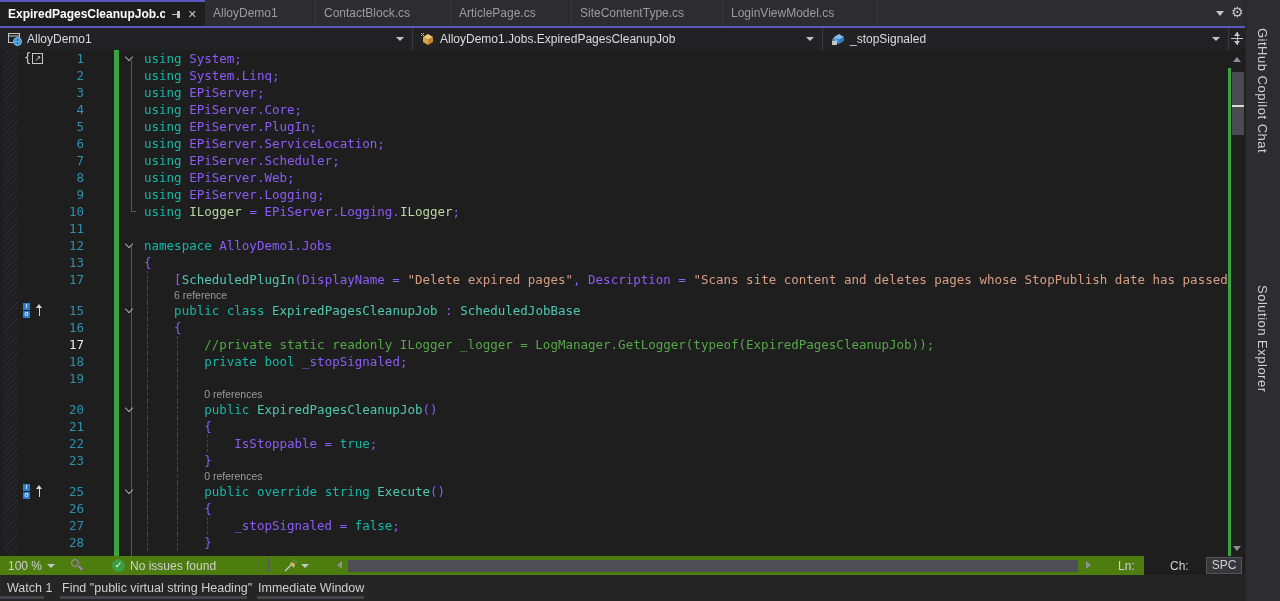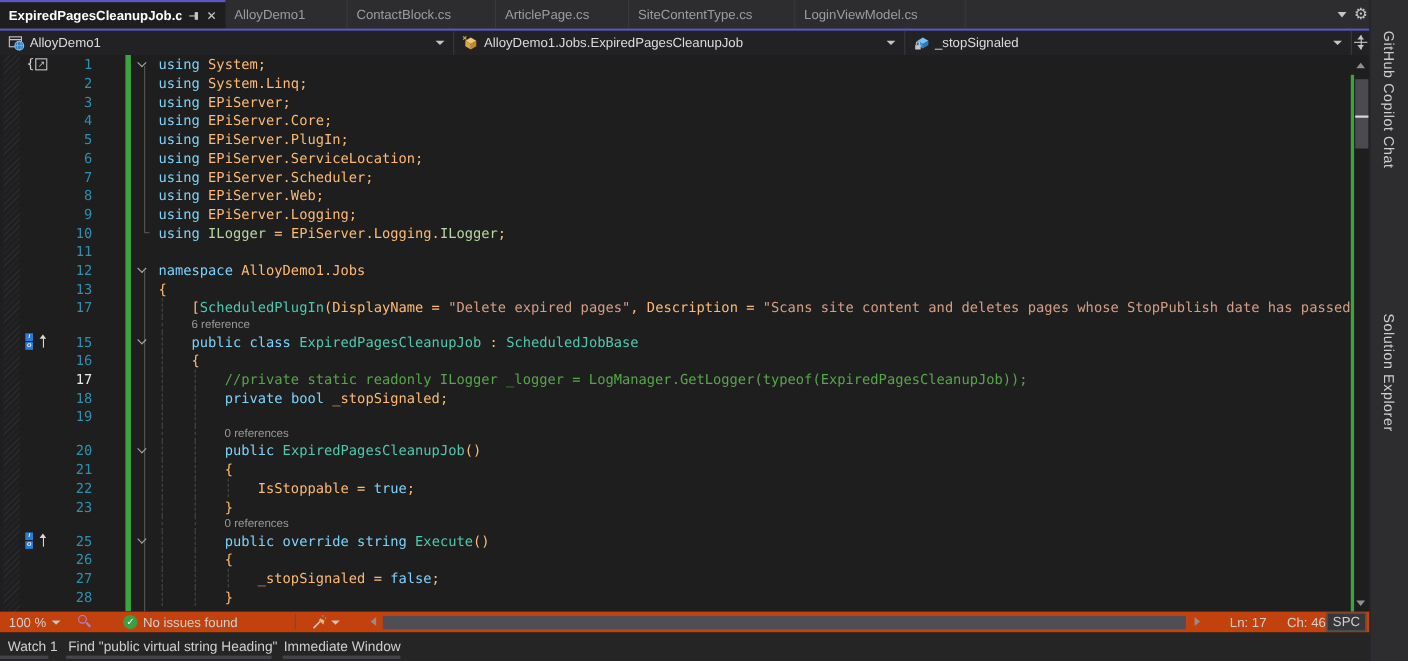--- a/index.html
+++ b/index.html
@@ -44,21 +44,21 @@
   .outline-hook{position:absolute;left:131px;width:5px;height:1px;background:#55555A;}
 
   .row{position:relative;height:17px;}
   .row.lens{height:14px;}
   .ln{position:absolute;left:40px;width:44px;text-align:right;color:#2B91AF;
       font-family:"DejaVu Sans Mono",monospace;font-size:12.5px;line-height:17px;}
   .cur .ln{color:#EAEAEA;}
   .ct{position:absolute;left:144px;right:0;top:0;height:17px;white-space:pre;overflow:hidden;
       font-family:"DejaVu Sans Mono",monospace;font-size:12.5px;line-height:17px;}
   .ct b{font-weight:normal;}
-  .g-k{color:#7dd3fc}.g-t{color:#fdba74}.g-y{color:#4EC9B0}.g-i{color:#B8D7A3}
+  .g-k{color:#14b8a6}.g-t{color:#8b5cf6}.g-y{color:#4EC9B0}.g-i{color:#B8D7A3}
   .g-s{color:#D69D85}.g-c{color:#57A64A}
   .gd{position:absolute;top:0;height:100%;border-left:1px dashed #464649;}
   .fold{position:absolute;left:126px;top:4px;width:6px;height:6px;border:solid #A8A8A8;
         border-width:0 1.5px 1.5px 0;transform:rotate(45deg);}
   .lenstx{position:absolute;top:0;color:#9A9A9A;font-size:10.5px;line-height:14px;white-space:pre;}
   .mic{position:absolute;left:23px;top:1px;width:20px;height:15px;}
   .mic .ib{position:absolute;width:7px;height:7px;background:#2B7CD3;color:#fff;font-size:5px;
            line-height:7px;text-align:center;font-weight:bold;}
   .mic .arr{position:absolute;left:12px;top:1px;width:7px;height:13px;}
   .mic .arr i{position:absolute;left:1px;top:0;width:0;height:0;border-left:3px solid transparent;border-right:3px solid transparent;border-bottom:4px solid #D8D8D8;}
@@ -70,21 +70,21 @@
 
   
   #vsb{position:absolute;left:1228px;top:0;width:17px;height:506px;background:#1E1E1E;}
   #vsb .greenline{position:absolute;left:0;top:18px;bottom:0;width:3px;background:#3BA33F;}
   #vsb .uparr{position:absolute;left:4.5px;top:7px;width:0;height:0;border-left:4px solid transparent;border-right:4px solid transparent;border-bottom:5px solid #909094;}
   #vsb .dnarr{position:absolute;left:4.5px;bottom:5px;width:0;height:0;border-left:4px solid transparent;border-right:4px solid transparent;border-top:5px solid #909094;}
   #vsb .thumb{position:absolute;left:4px;top:22px;width:12px;height:63px;background:#4A4A50;}
   #vsb .caretmark{position:absolute;left:4px;top:55px;width:12px;height:2px;background:#DADADA;}
 
   
-  #estatus{position:absolute;left:0;top:556px;width:1280px;height:19px;background:#c2410c;}
+  #estatus{position:absolute;left:0;top:556px;width:1144px;height:19px;background:#4d7c0f;}
   #estatus .txt{position:absolute;top:3px;color:#D0D0D0;}
   #zoomchev{position:absolute;left:47px;top:8px;width:0;height:0;border-left:4px solid transparent;border-right:4px solid transparent;border-top:4px solid #C5C5C5;}
   #inspect{position:absolute;left:70px;top:3px;width:12px;height:12px;}
   #inspect .lens9{position:absolute;left:1px;top:0;width:8px;height:8px;border:1.5px solid #B180D7;border-radius:50%;}
   #inspect .hnd{position:absolute;left:8px;top:8px;width:5px;height:1.5px;background:#B180D7;transform:rotate(45deg);}
   #chk{position:absolute;left:112px;top:3px;width:13px;height:13px;border-radius:50%;background:#3E9E43;color:#fff;
        font-size:9px;line-height:13px;text-align:center;}
   #sdiv{position:absolute;left:268px;top:2px;width:1px;height:14px;background:#55555A;}
   #broom{position:absolute;left:282px;top:2px;width:15px;height:15px;}
   #broomchev{position:absolute;left:301px;top:8px;width:0;height:0;border-left:4px solid transparent;border-right:4px solid transparent;border-top:4px solid #C5C5C5;}

